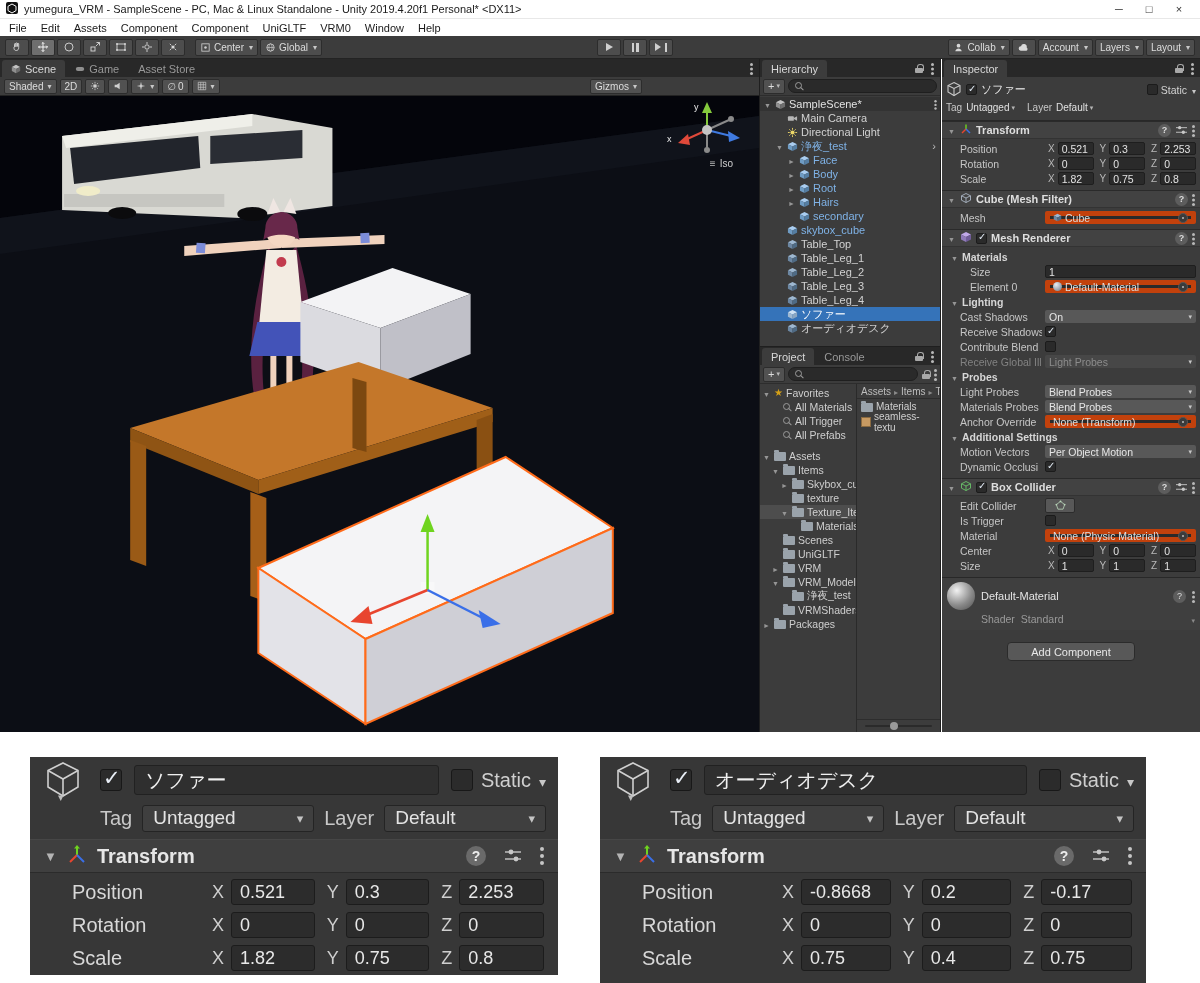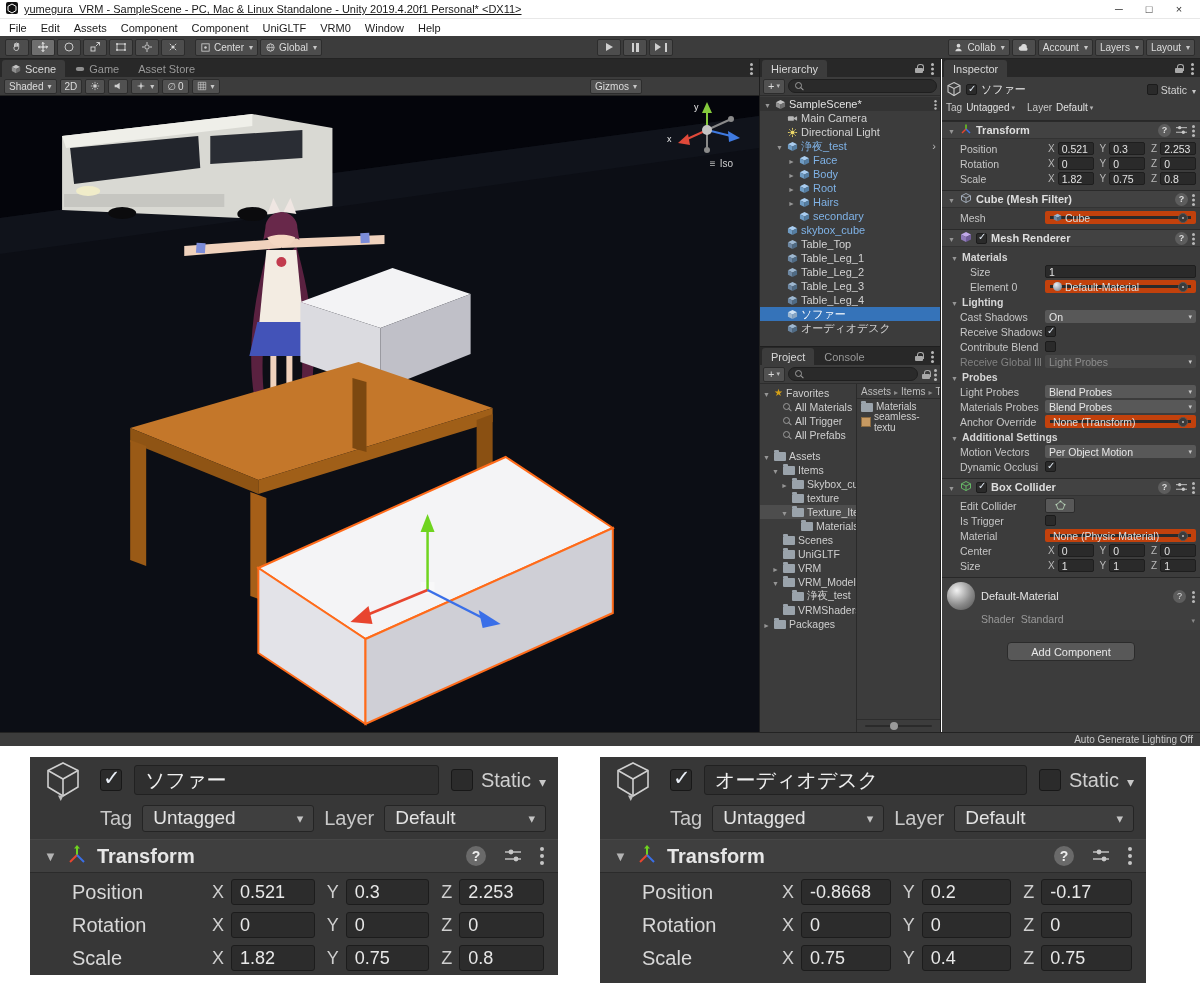--- a/index.html
+++ b/index.html
@@ -1,21 +1,21 @@
 <!DOCTYPE html>
 <html><head>
 <meta charset="utf-8">
 <style>
   *{box-sizing:border-box;margin:0;padding:0}
   body{margin:0;background:#fff;font-family:"Liberation Sans","DejaVu Sans",sans-serif;}
   .screen{position:relative;width:1200px;height:983px;background:#fff;overflow:hidden;font-size:11px;color:#d2d2d2;}
 
   
   .titlebar{position:absolute;left:0;top:0;right:0;height:19px;background:#fff;color:#1a1a1a;display:flex;align-items:center;gap:6px;padding:0 6px;border-bottom:1px solid #e8e8e8;}
-  .titlebar .ttl{font-size:11px;white-space:nowrap;overflow:hidden;text-decoration:underline;}
+  .titlebar .ttl{font-size:11px;white-space:nowrap;overflow:hidden;}
   .winbtns{margin-left:auto;display:flex;}
   .winbtn{width:30px;text-align:center;font-size:11px;color:#333;cursor:default;}
   .menubar{position:absolute;left:0;top:19px;right:4px;height:17px;background:#fff;color:#1a1a1a;display:flex;align-items:center;padding-left:2px;}
   .menu{padding:0 7px;font-size:11px;}
 
   
   .toolbar{position:absolute;left:0;top:36px;right:0;height:23px;background:#3c3c3c;border-bottom:1px solid #232323;display:flex;align-items:center;gap:2px;padding:0 5px;}
   .tbtn{height:17px;min-width:24px;background:#4d4d4d;border:1px solid #2c2c2c;border-radius:2px;display:flex;align-items:center;justify-content:center;gap:3px;padding:0 4px;color:#ddd;font-size:10px;}
   .tbtn.active{background:#6e6e6e;}
   .tsep{width:6px;}
@@ -1076,23 +1076,20 @@
             </span>
         </div>
       </div>
 
       <div class="addwrap">
         <span class="addbtn">Add Component</span>
       </div>
     </div>
   </div>
 
-  <div class="statusbar">
-    <span>Auto Generate Lighting Off</span>
-  </div>
 
   <div class="zpanel zp-left">
     <div class="zrow1">
       <span class="zobjicon"><svg width="42" height="40" viewBox="0 0 40 40">
             <g stroke="#cfcfcf" stroke-width="1.6" fill="none">
               <polygon points="20,3 35,10.5 35,27 20,36 5,27 5,10.5"></polygon>
               <polyline points="5,10.5 20,19 35,10.5"></polyline>
               <line x1="20" y1="19" x2="20" y2="36"></line>
             </g>
           </svg></span>

